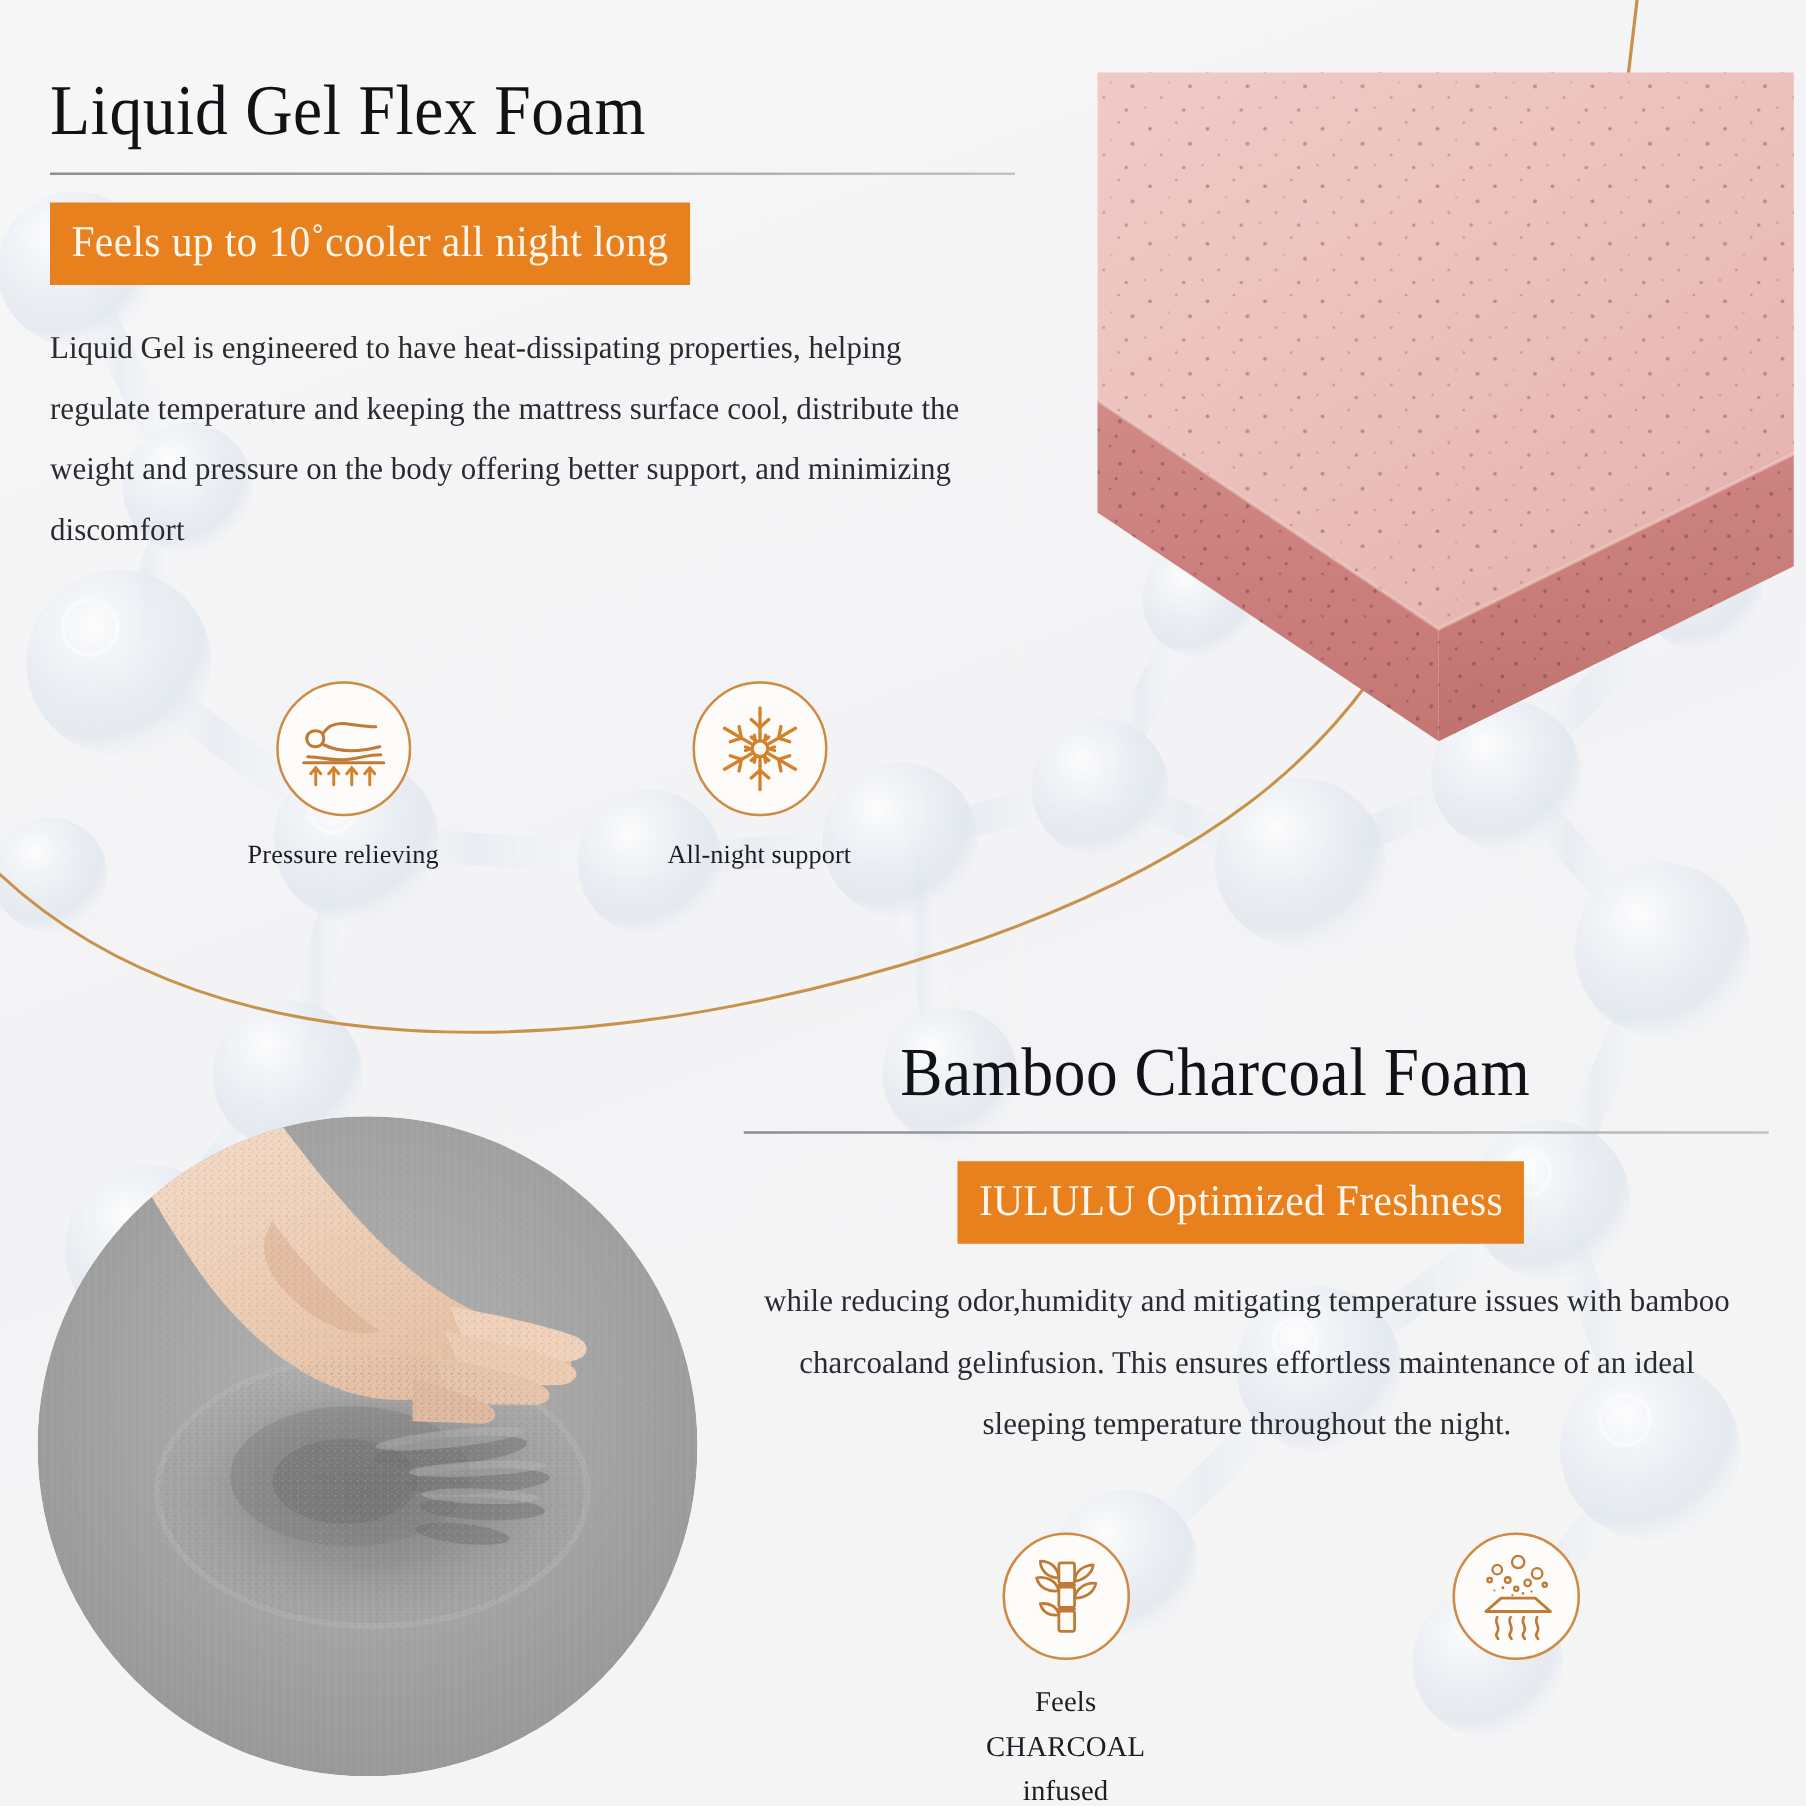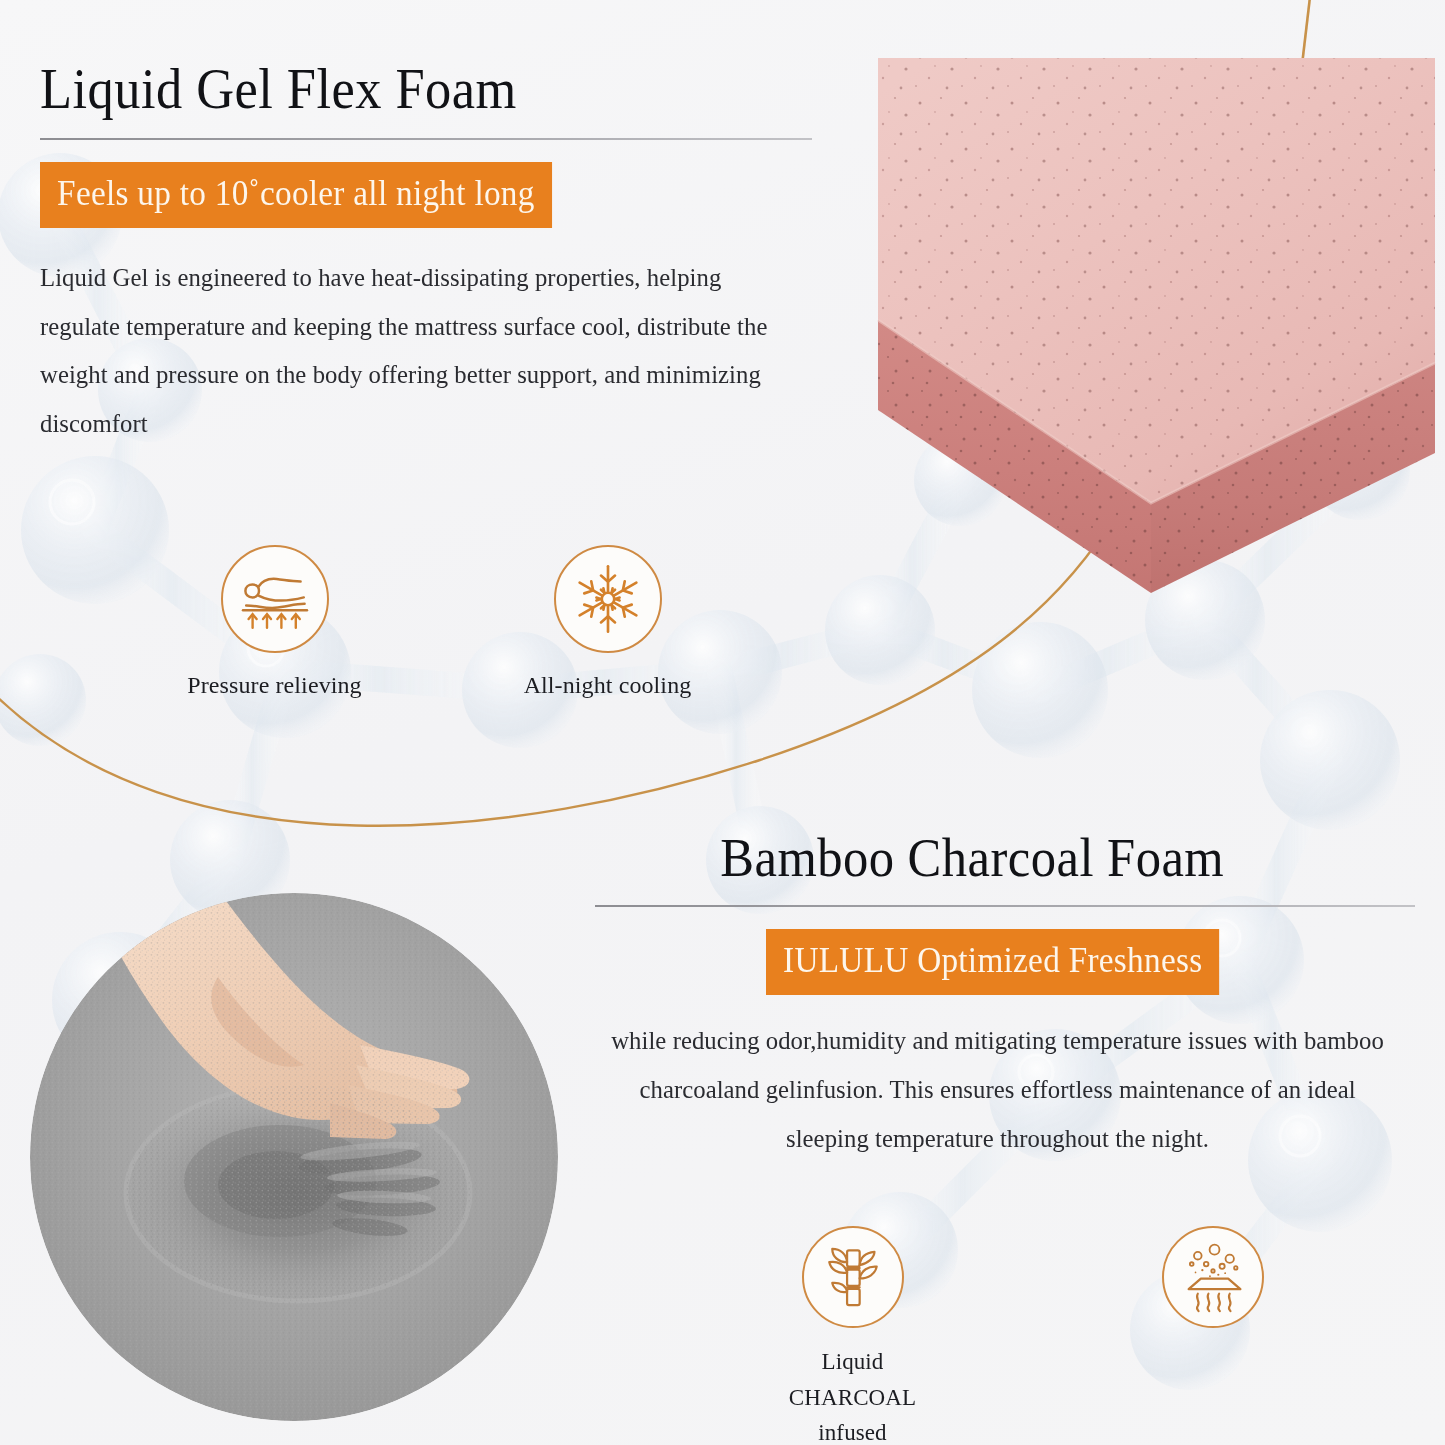--- a/index.html
+++ b/index.html
@@ -130,21 +130,21 @@
     border-radius: 50%;
     background: #fdfcfa;
     display: flex;
     align-items: center;
     justify-content: center;
   }
   #features-bottom .feature-icon { width: 102px; height: 102px; }
 
   .feature-label {
     margin-top: 14px;
-    font-size: 24px;
+    font-size: 21px;
     line-height: 1.55;
     color: #1c1d22;
     letter-spacing: 0.1px;
   }
   #features-bottom .feature-label { font-size: 23px; margin-top: 16px; }
 </style>
 </head>
 <body>
 
 <div id="page">
@@ -419,21 +419,21 @@
                 <polyline points="41,20 50,28 59,20"></polyline>
                 <polyline points="41,38 50,46 59,38"></polyline>
                 <polyline points="41,80 50,72 59,80"></polyline>
                 <polyline points="41,62 50,54 59,62"></polyline>
               </g>
             </g>
             <circle cx="50" cy="50" r="8" fill="#fdfcfa"></circle>
           </g>
         </svg>
       </div>
-      <div class="feature-label">All-night cooling</div>
+      <div class="feature-label">All-night support</div>
     </div>
 
   </div>
 
   <div class="section" id="section-bamboo">
     <div class="heading">Bamboo Charcoal Foam</div>
     <div class="heading-rule"></div>
     <div class="badge">IULULU Optimized Freshness</div>
     <div class="body-text">while reducing odor,humidity and mitigating temperature issues with bamboo charcoaland gelinfusion. This ensures effortless maintenance of an ideal sleeping temperature throughout the night.</div>
   </div>
@@ -455,21 +455,21 @@
             <path d="M 42,44 C 30,46 20,40 18,30 C 29,28 39,33 42,44 Z"></path>
 
             <path d="M 59,34 C 70,32 79,24 79,16 C 68,17 60,23 59,34 Z"></path>
             <path d="M 59,52 C 71,52 80,46 82,36 C 71,35 61,41 59,52 Z"></path>
 
             <path d="M 42,70 C 32,72 24,67 22,58 C 32,57 40,61 42,70 Z"></path>
           </g>
         </svg>
       </div>
       <div class="feature-label">
-        <div>Liquid</div>
+        <div>Feels</div>
         <div>CHARCOAL infused</div>
       </div>
     </div>
 
     <div class="feature">
       <div class="feature-icon">
         <svg viewBox="0 0 100 100" width="76" height="76" aria-hidden="true">
 
           <g fill="none" stroke="#c07a34" stroke-width="2.4">
             <circle cx="30" cy="22" r="5"></circle>

